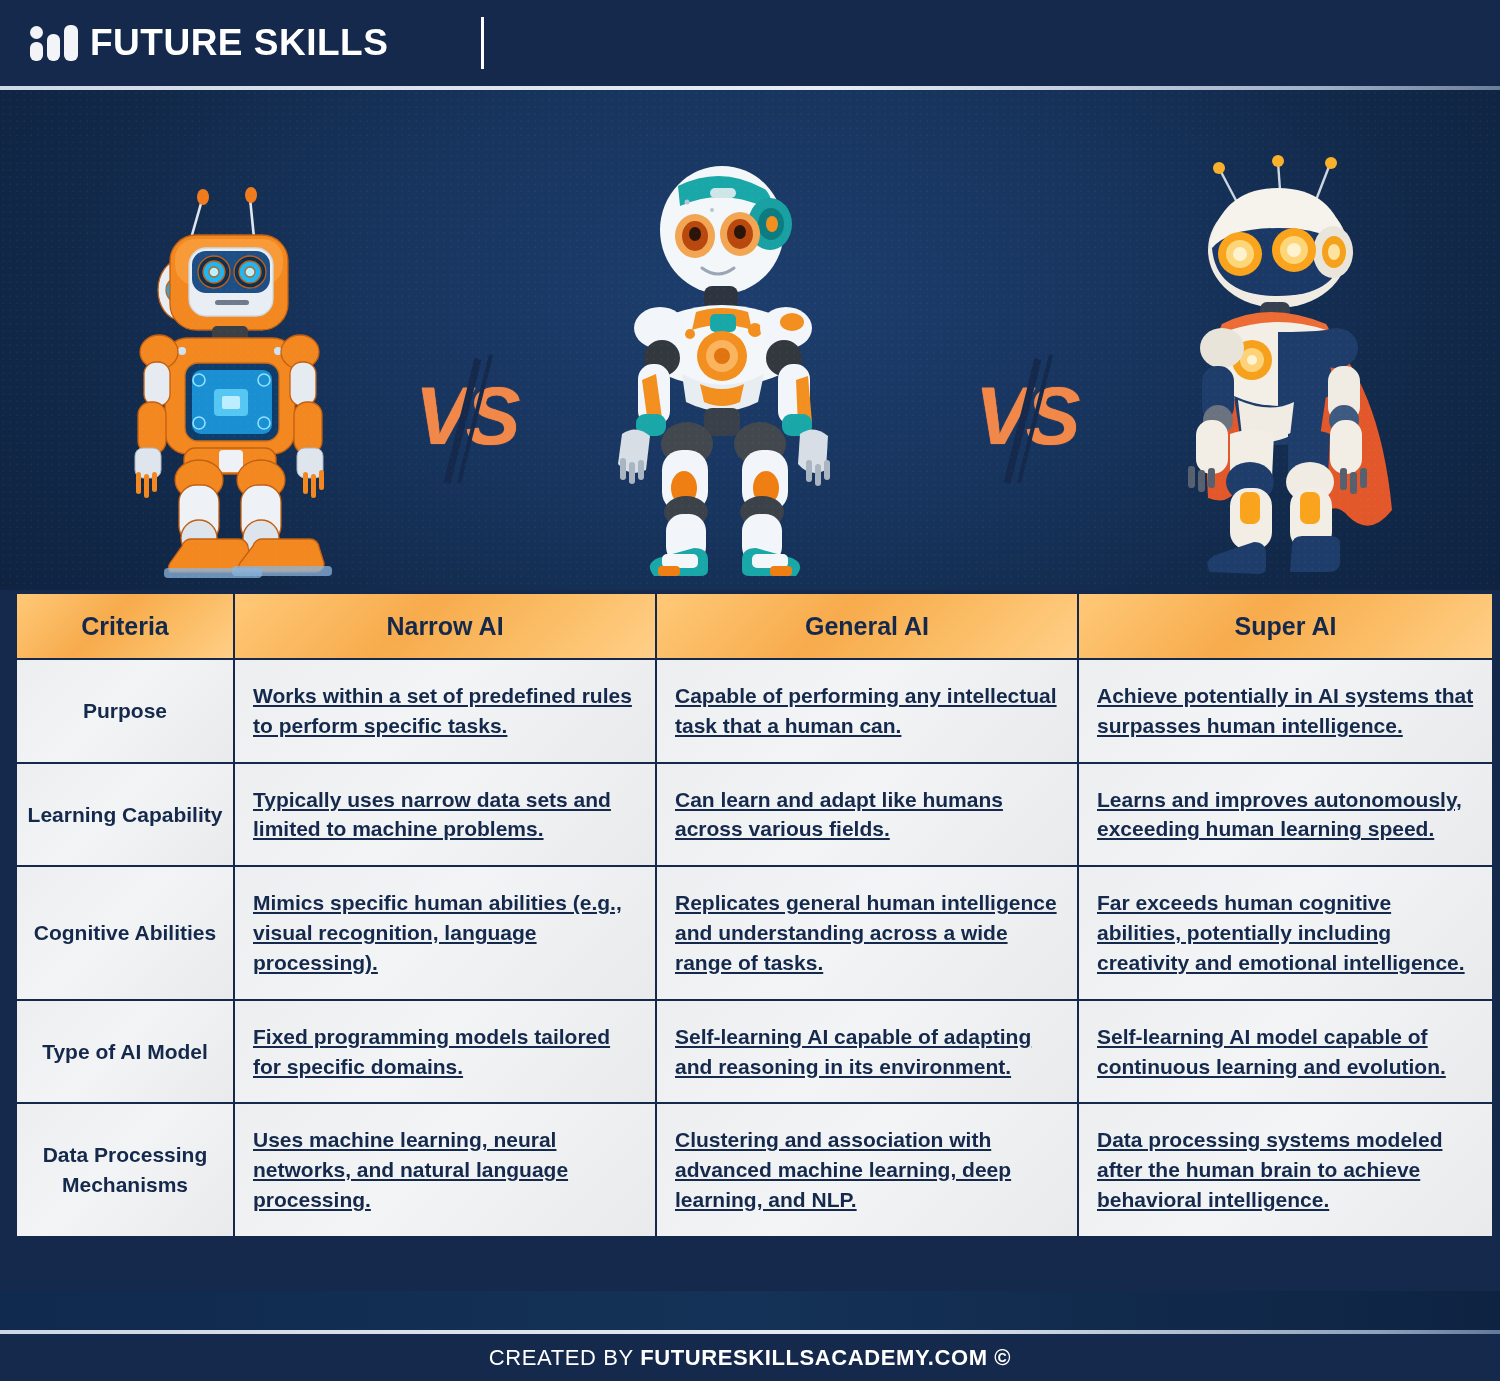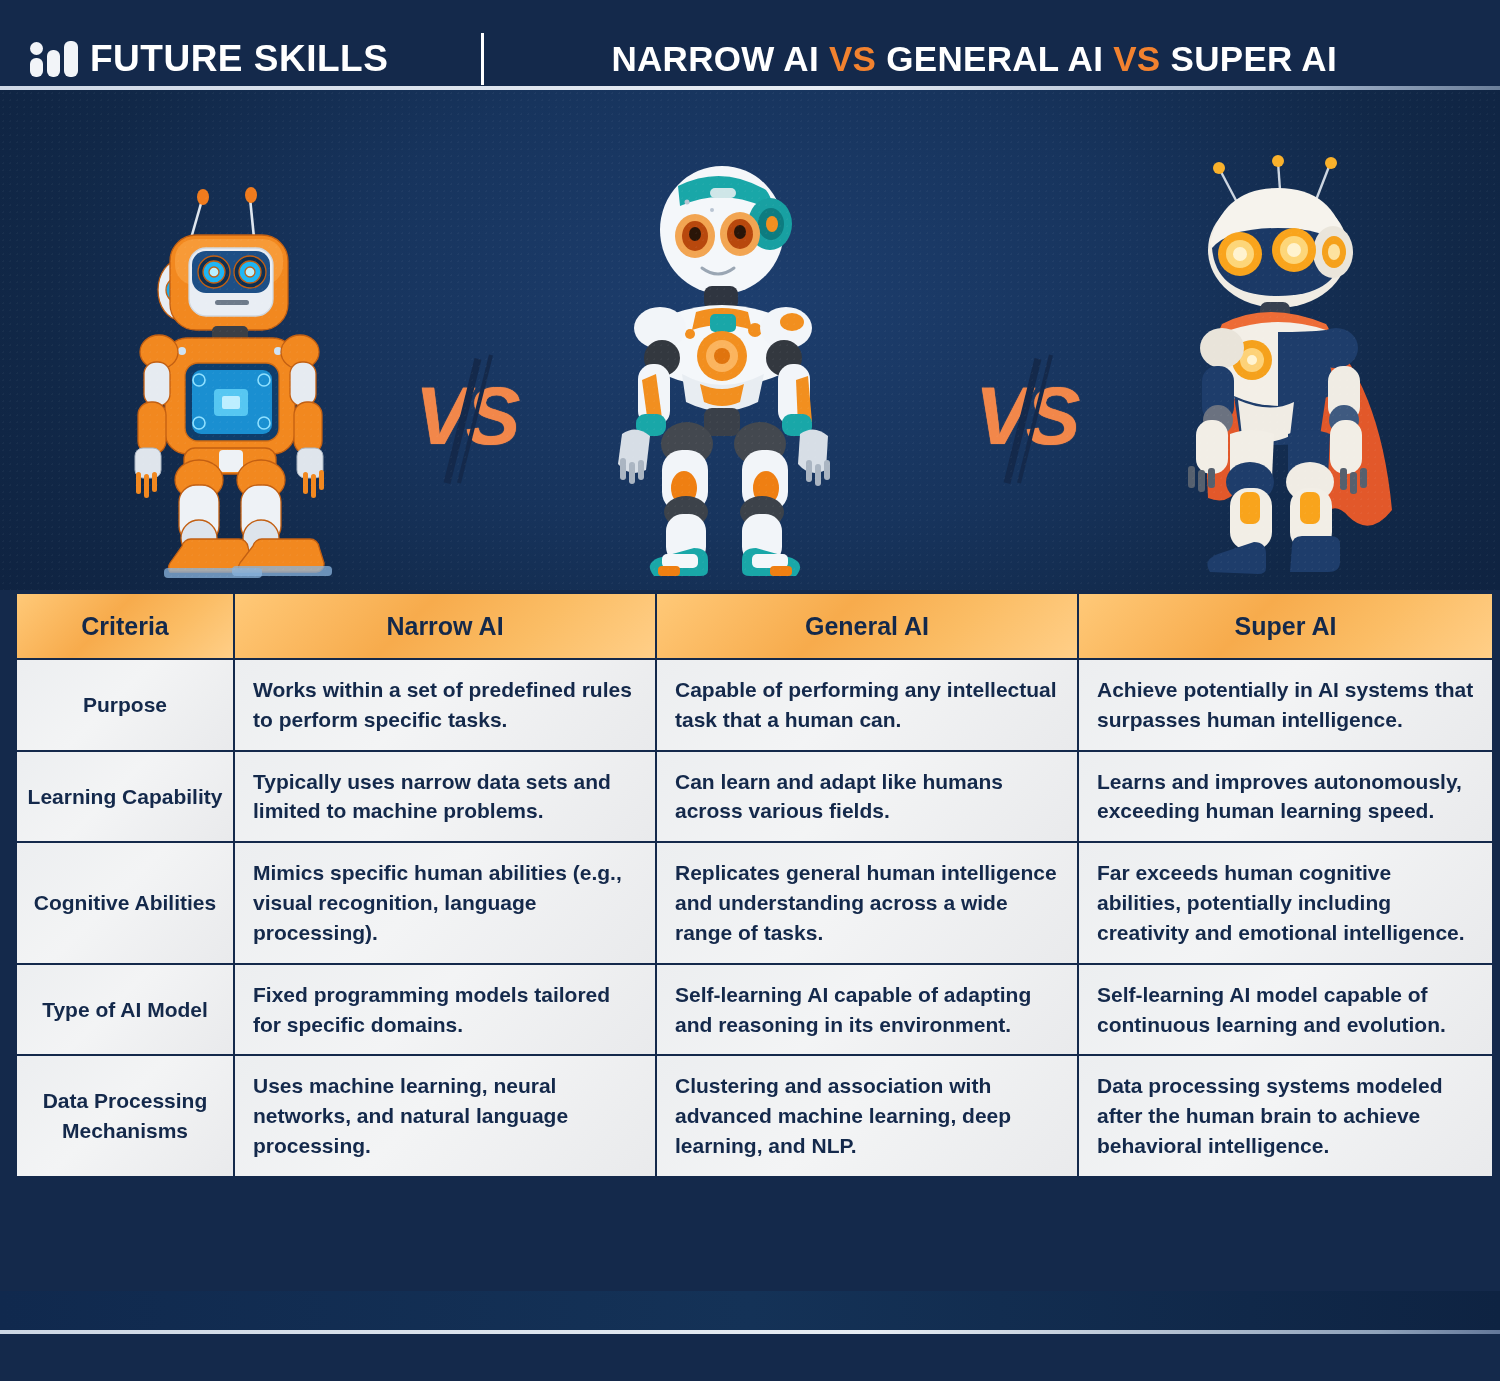--- a/index.html
+++ b/index.html
@@ -6,21 +6,21 @@
   html,body { width:1500px; height:1381px; }
   body {
     font-family:"Liberation Sans", sans-serif;
     background:#132a4e;
     overflow:hidden;
   }
   .page { position:relative; width:1500px; height:1381px; background:#14294b; }
 
   
   .header {
-    position:absolute; left:0; top:16px; width:1500px; height:86px;
+    position:absolute; left:0; top:0; width:1500px; height:86px;
     background:#14294b;
     display:flex; align-items:center;
   }
   .brand { display:flex; align-items:center; margin-left:30px; }
   .brand-icon { display:flex; align-items:flex-end; gap:4px; height:36px; margin-right:12px; }
   .bi-col { display:flex; flex-direction:column; align-items:center; gap:3px; }
   .bi-dot { width:13px; height:13px; border-radius:50%; background:#f2f4f8; }
   .bi-stem { width:13px; height:19px; border-radius:6px; background:#f2f4f8; }
   .bi-bar1 { width:13px; height:27px; border-radius:6px; background:#f2f4f8; }
   .bi-bar2 { width:14px; height:36px; border-radius:6px; background:#f2f4f8; }
@@ -91,21 +91,21 @@
   thead th.crit { width:218px; }
   thead th.c2 { width:422px; }
   thead th.c3 { width:415px; }
   tbody td {
     background:linear-gradient(135deg,#eceef0 0%,#f3f4f5 45%,#e9eaec 100%);
     color:#14294b; font-size:21px; font-weight:bold; line-height:1.42;
   }
   tbody td.crit {
     text-align:center; padding:16px 8px; font-size:21px;
   }
-  tbody td.body-cell { padding:15px 18px; }
+  tbody td.body-cell { padding:21px 18px;text-decoration:underline; }
 
   
   .below-table {
     position:absolute; left:0; top:1291px; width:1500px; height:42px;
     background:linear-gradient(to right,#10294e 0%,#143257 50%,#0e2342 100%);
   }
   .footer-rule2 {
     position:absolute; left:0; top:1330px; width:1500px; height:4px;
     background:linear-gradient(to right,#ccd6e4 0%,#e6ecf3 58%,#8fa2bb 92%,#64789a 100%);
   }
@@ -128,21 +128,20 @@
         <div class="bi-col">
           <div class="bi-dot"></div>
           <div class="bi-stem"></div>
         </div>
         <div class="bi-bar1"></div>
         <div class="bi-bar2"></div>
       </div>
       <div class="brand-name">FUTURE SKILLS</div>
     </div>
     <div class="head-divider"></div>
-    <div class="head-title"><span>NARROW AI </span><span class="vs">VS</span><span> GENERAL AI </span><span class="vs">VS</span><span> SUPER AI</span></div>
   </div>
   <div class="header-rule"></div>
 
   <div class="hero">
 
     <svg class="bot" style="left:72px;bottom:10px;" width="290" height="400" viewBox="0 0 290 400">
       <g stroke="#c25f12" stroke-width="1.3">
         <line x1="118" y1="62" x2="130" y2="20" stroke="#dfe6ee" stroke-width="2.6"></line>
         <line x1="182" y1="58" x2="178" y2="18" stroke="#dfe6ee" stroke-width="2.6"></line>
         <ellipse cx="131" cy="17" rx="6" ry="8" fill="#f07b1d" stroke="none"></ellipse>
@@ -409,13 +408,16 @@
           <td class="body-cell">Uses machine learning, neural networks, and natural language processing.</td>
           <td class="body-cell">Clustering and association with advanced machine learning, deep learning, and NLP.</td>
           <td class="body-cell">Data processing systems modeled after the human brain to achieve behavioral intelligence.</td>
         </tr>
       </tbody>
     </table>
   </div>
 
   <div class="below-table"></div>
   <div class="footer-rule2"></div>
+  <div class="footer">
+    <div class="footer-text"><span>CREATED BY </span><b>FUTURESKILLSACADEMY.COM ©</b></div>
+  </div>
 </div>
 
 </body></html>

